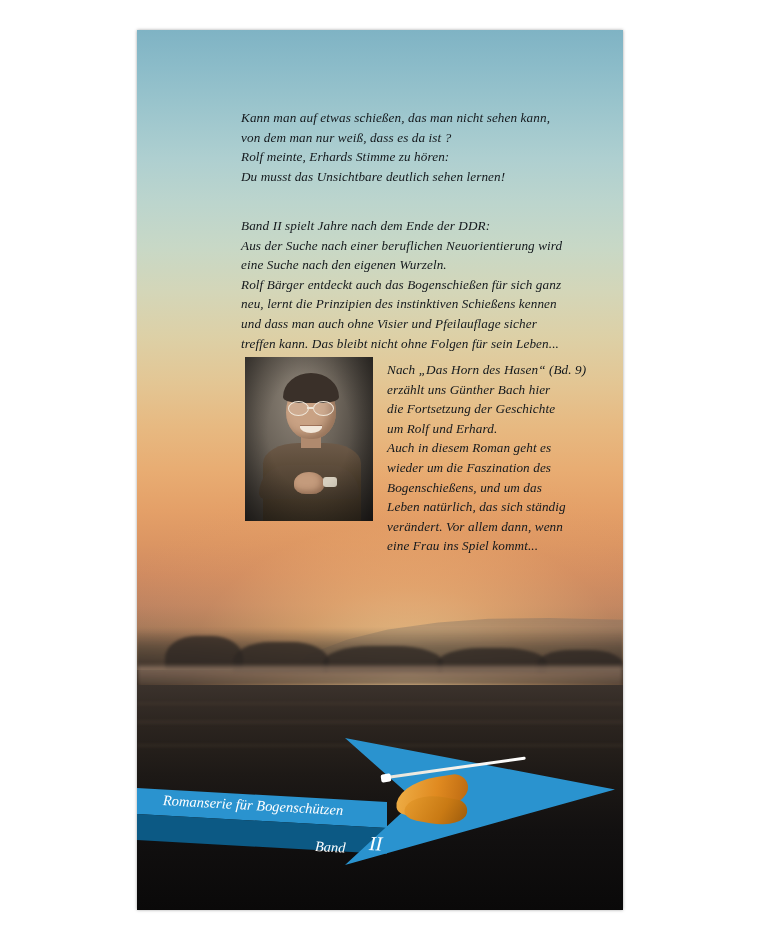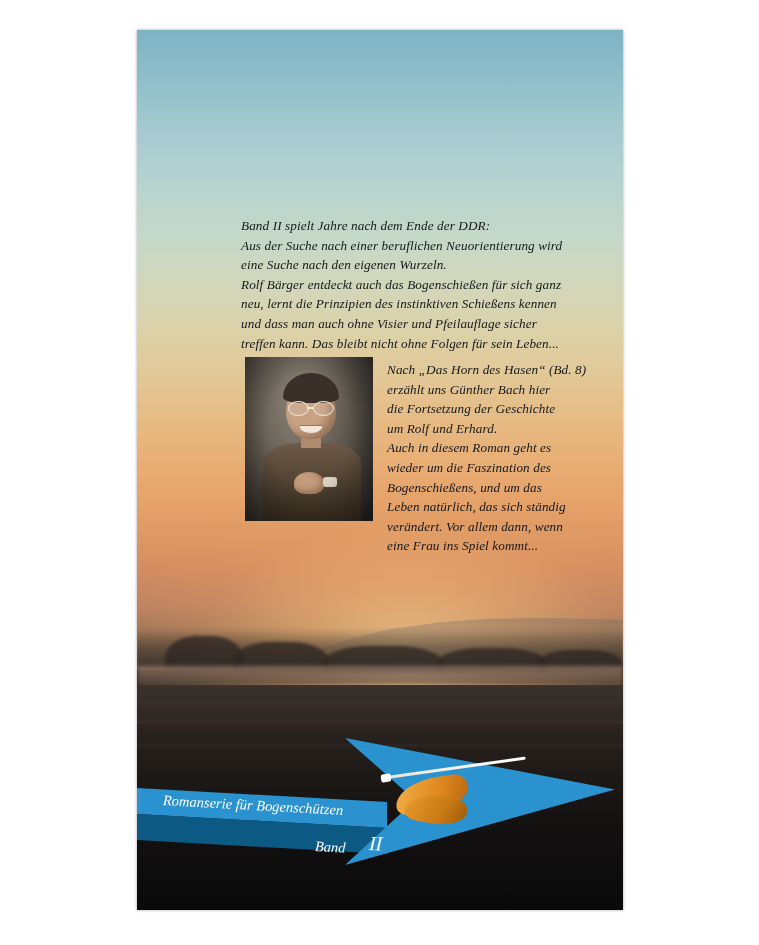--- a/index.html
+++ b/index.html
@@ -363,20 +363,26 @@
   <div class="bg-treeclump" style="left:96px;  top:612px; width:96px; height:30px;"></div>
   <div class="bg-treeclump" style="left:186px; top:616px; width:120px; height:26px;"></div>
   <div class="bg-treeclump" style="left:300px; top:618px; width:110px; height:24px;"></div>
   <div class="bg-treeclump" style="left:400px; top:620px; width:86px; height:22px;"></div>
   <div class="bg-haze"></div>
   <div class="bg-field"></div>
   <div class="bg-furrow" style="left:0;   top:672px; width:486px; height:3px;"></div>
   <div class="bg-furrow" style="left:0;   top:690px; width:486px; height:4px;"></div>
   <div class="bg-furrow" style="left:0;   top:714px; width:486px; height:3px;"></div>
 
+  <div class="txt" id="block-quote">
+    <p>Kann man auf etwas schießen, das man nicht sehen kann,
+von dem man nur weiß, dass es da ist ?
+Rolf meinte, Erhards Stimme zu hören:
+Du musst das Unsichtbare deutlich sehen lernen!</p>
+  </div>
 
   <div class="txt" id="block-synopsis">
     <p>Band II spielt Jahre nach dem Ende der DDR:
 Aus der Suche nach einer beruflichen Neuorientierung wird
 eine Suche nach den eigenen Wurzeln.
 Rolf Bärger entdeckt auch das Bogenschießen für sich ganz
 neu, lernt die Prinzipien des instinktiven Schießens kennen
 und dass man auch ohne Visier und Pfeilauflage sicher
 treffen kann. Das bleibt nicht ohne Folgen für sein Leben...</p>
   </div>
@@ -391,21 +397,21 @@
     <div class="ph-glass l"></div>
     <div class="ph-glass r"></div>
     <div class="ph-bridge"></div>
     <div class="ph-mouth"></div>
     <div class="ph-hand"></div>
     <div class="ph-watch"></div>
     <div class="ph-vignette"></div>
   </div>
 
   <div class="txt" id="block-photo-text">
-    <p>Nach „Das Horn des Hasen“ (Bd. 8)
+    <p>Nach „Das Horn des Hasen“ (Bd. 9)
 erzählt uns Günther Bach hier
 die Fortsetzung der Geschichte
 um Rolf und Erhard.
 Auch in diesem Roman geht es
 wieder um die Faszination des
 Bogenschießens, und um das
 Leben natürlich, das sich ständig
 verändert. Vor allem dann, wenn
 eine Frau ins Spiel kommt...</p>
   </div>

